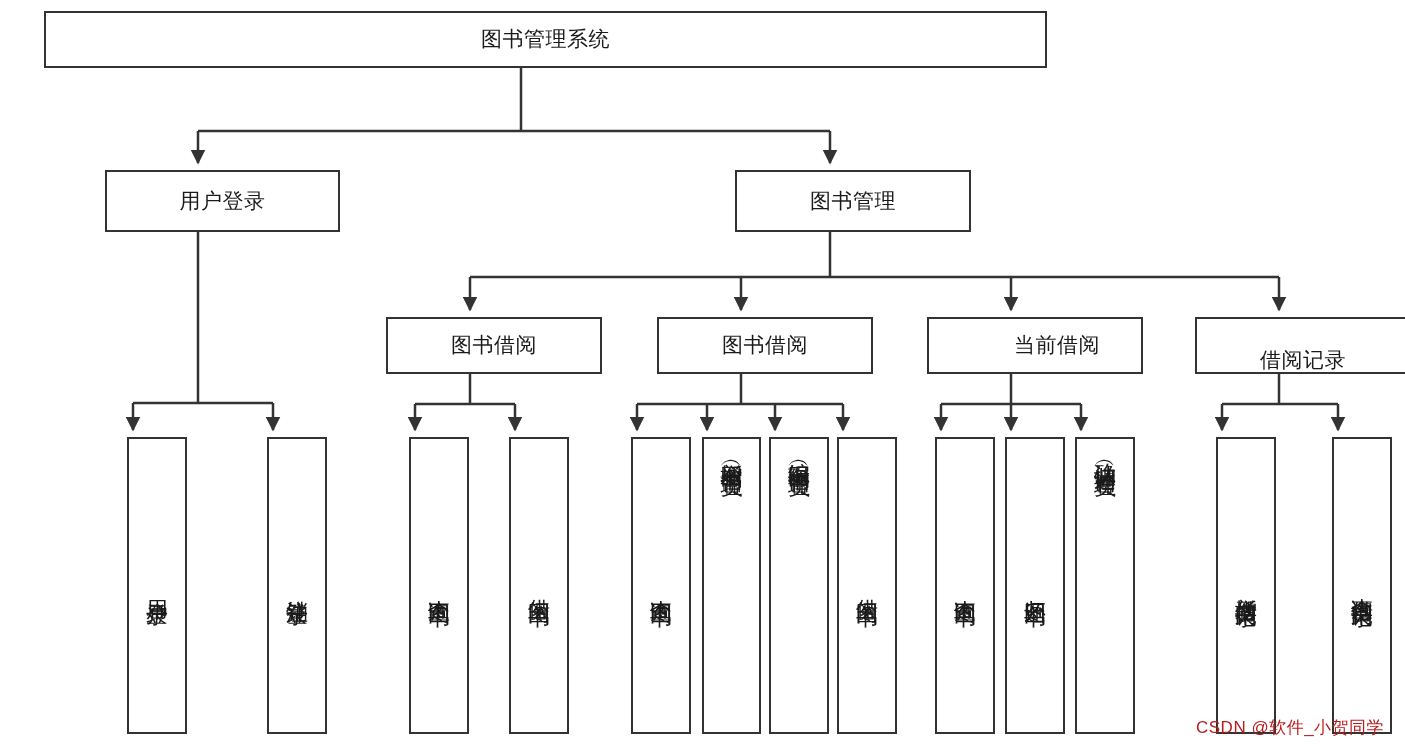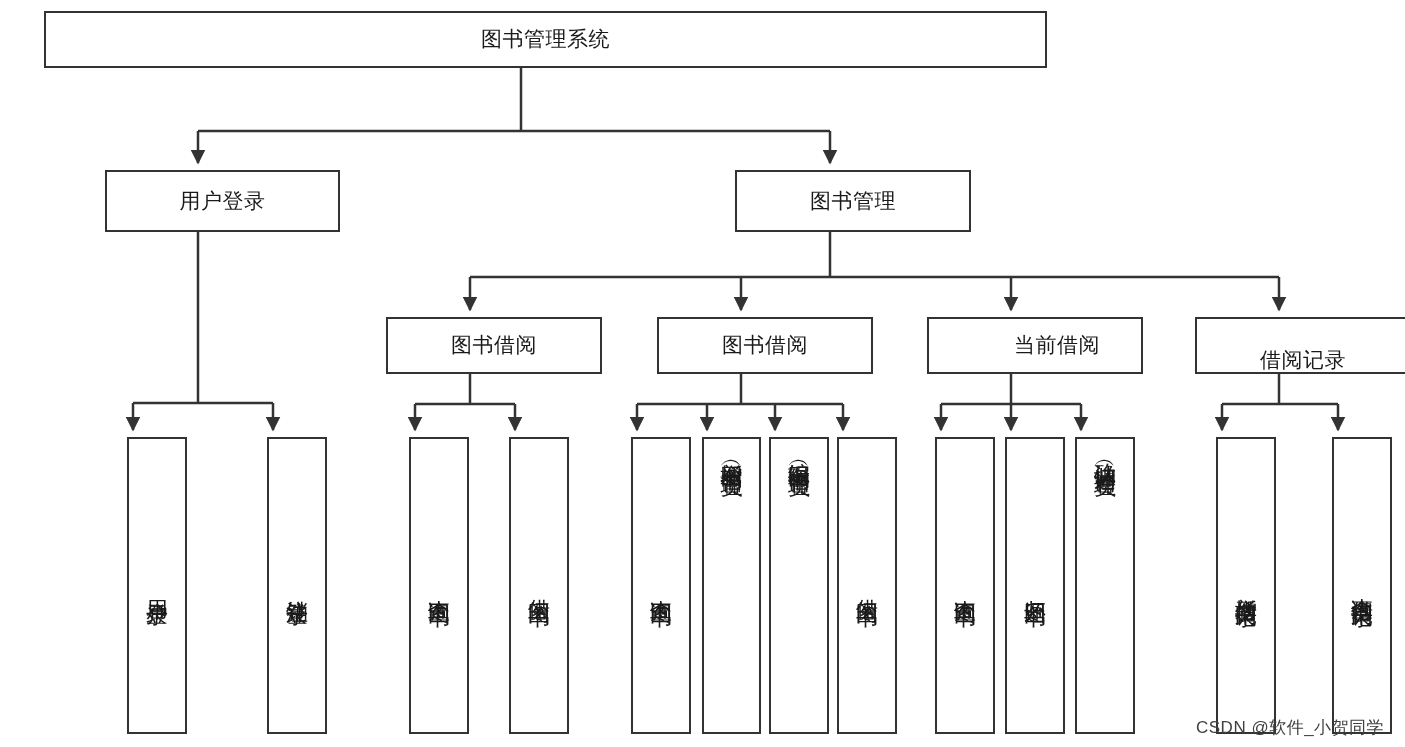--- a/index.html
+++ b/index.html
@@ -55,21 +55,21 @@
     font-size: 22px;
     letter-spacing: 2px;
     white-space: nowrap;
   }
   .node.vert.centered {
     align-items: center;
     padding-top: 0;
   }
   .watermark {
     position: absolute;
-    color: #404040;
+    color: #b91c1c;
     font-size: 17px;
     white-space: nowrap;
     letter-spacing: 0.5px;
   }
 </style>
 </head>
 <body>
 
 <div id="canvas">
 

